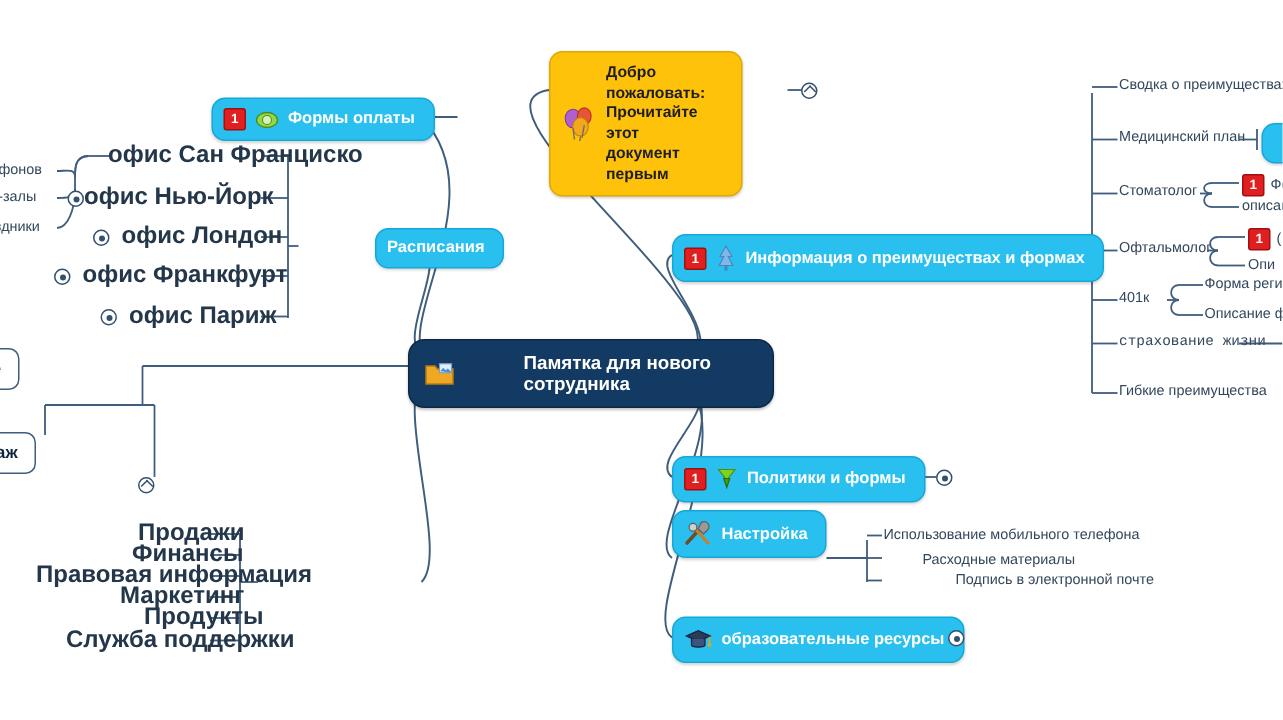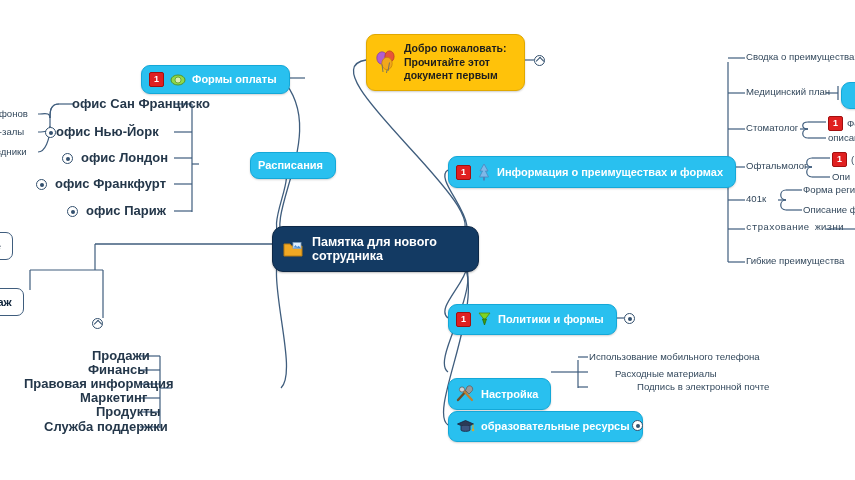--- a/index.html
+++ b/index.html
@@ -30,21 +30,21 @@
     color:#1d1d1d;font-weight:bold;font-size:10.5px;line-height:13.5px;
     padding:7px 12px 7px 8px;gap:7px;align-items:center;
     box-shadow:0 1px 2px rgba(0,0,0,.2);
   }
   .boxed{
     background:#ffffff;border:1.4px solid #3f5d7d;border-radius:7px;
     color:#11263d;font-weight:bold;font-size:11.5px;line-height:14px;
     padding:6px 11px;
   }
   .plain{
-    color:#24374a;font-size:13px;font-weight:bold;line-height:14px;
+    color:#24374a;font-size:16px;font-weight:bold;line-height:14px;
     white-space:nowrap;background:transparent;
   }
   .leaf{
     color:#33485c;font-size:9.6px;line-height:12px;white-space:nowrap;
     background:transparent;
   }
 
   .lbl{white-space:nowrap;}
   .lbl.multi{white-space:normal;}
 
@@ -203,24 +203,24 @@
   </svg>
 
   <div class="node central" style="left:272px;top:226px;">
     <span class="ic">
       <svg width="20" height="17" viewBox="0 0 20 17">
         <path d="M1 3 h6 l1.6 2 H19 v10 H1 Z" fill="#f0a824" stroke="#b87a10" stroke-width="1"></path>
         <rect x="10" y="1.5" width="8" height="6" fill="#dfefff" stroke="#7d9dbb" stroke-width=".8"></rect>
         <path d="M10.5 6.5 l2-2.4 1.6 1.8 1.4-1.2 2 1.8 v.8 z" fill="#4b8fd6"></path>
       </svg>
     </span>
-    <span class="lbl multi" style="max-width:150px;">Памятка для нового сотрудника</span>
-  </div>
-
-  <div class="note node" style="left:366px;top:34px;width:159px;">
+    <span class="lbl multi" style="max-width:150px;margin-left:37px;">Памятка для нового сотрудника</span>
+  </div>
+
+  <div class="note node" style="left:366px;top:34px;width:129px;">
     <span class="ic">
       <svg width="22" height="24" viewBox="0 0 22 24">
         <ellipse cx="7" cy="8" rx="5.2" ry="6.2" fill="#b05fd0" stroke="#7d3ba0" stroke-width=".7"></ellipse>
         <ellipse cx="14.5" cy="6.5" rx="4.6" ry="5.6" fill="#e8543a" stroke="#b23521" stroke-width=".7"></ellipse>
         <ellipse cx="12" cy="13.5" rx="5.2" ry="6.2" fill="#f2a81c" stroke="#bf7f07" stroke-width=".7"></ellipse>
         <path d="M7 14.5 L8 22 M14.5 12.5 L13 21 M12 20 L11.5 23" stroke="#6b6b6b" stroke-width=".9" fill="none"></path>
       </svg>
     </span>
     <span>
       <span>Добро пожаловать:</span><br>
@@ -374,21 +374,21 @@
     <span class="ic">
       <svg width="15" height="17" viewBox="0 0 15 17">
         <path d="M2 2 H13 L7.5 9 Z" fill="#7ed321" stroke="#4e8c12" stroke-width=".8"></path>
         <path d="M5.5 8 H9.5 L7.5 14 Z" fill="#3f9e0f" stroke="#2c6d09" stroke-width=".8"></path>
       </svg>
     </span>
     <span class="lbl">Политики и формы</span>
   </div>
   <div class="toggle" style="left:624px;top:313px;"></div>
 
-  <div class="node cyan" style="left:448px;top:378px;">
+  <div class="node cyan" style="left:448px;top:340px;">
     <span class="ic">
       <svg width="19" height="18" viewBox="0 0 19 18">
         <path d="M2 15 L12 4" stroke="#6b4f2a" stroke-width="2.4" stroke-linecap="round"></path>
         <path d="M11 2 a3.2 3.2 0 1 1 4.5 4.5 L13 9 L9.5 5.5 Z" fill="#9a9a9a" stroke="#5f5f5f" stroke-width=".8"></path>
         <path d="M16 15 L7 5" stroke="#c3802f" stroke-width="2.2" stroke-linecap="round"></path>
         <circle cx="6" cy="4.5" r="2.6" fill="#d0d0d0" stroke="#5f5f5f" stroke-width=".8"></circle>
       </svg>
     </span>
     <span class="lbl">Настройка</span>
   </div>

